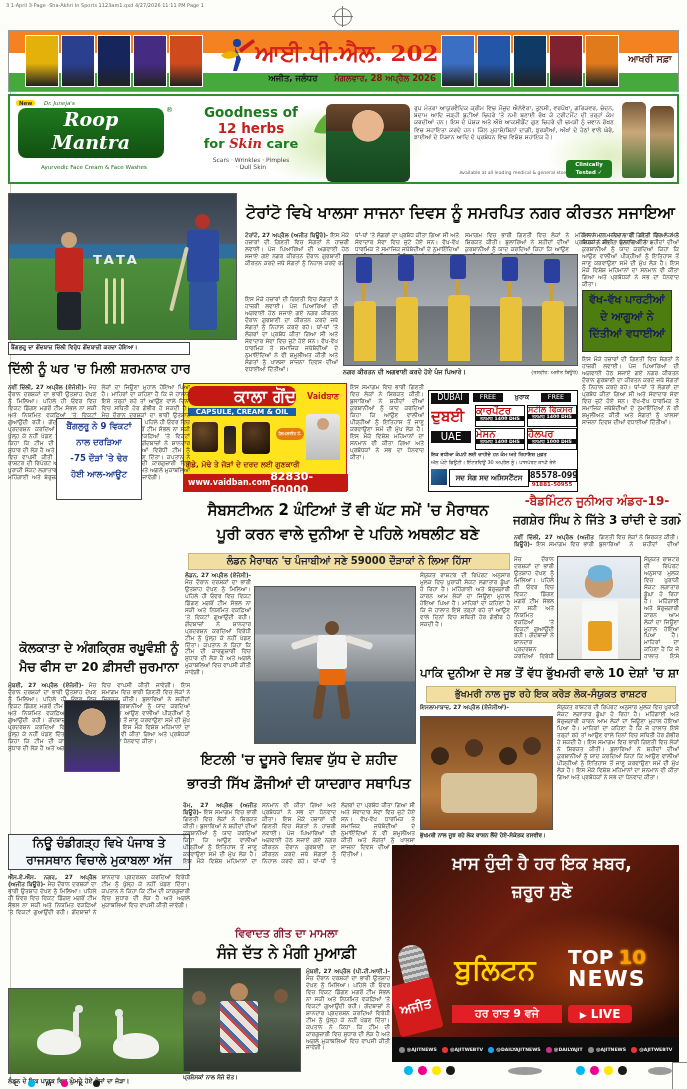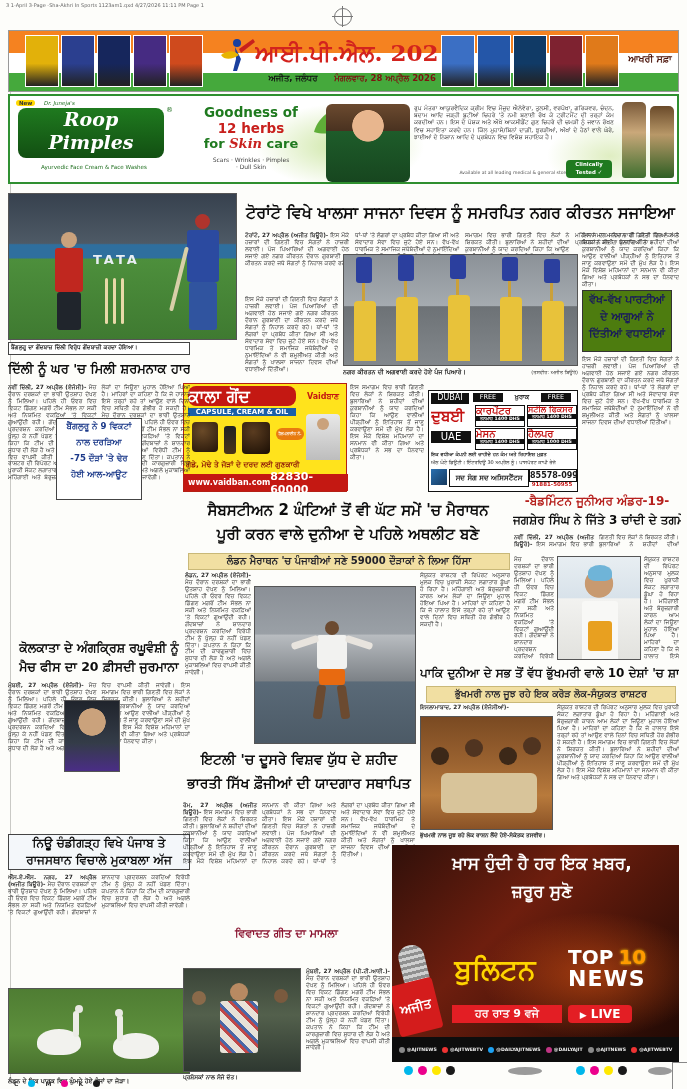--- a/index.html
+++ b/index.html
@@ -71,21 +71,21 @@
     <div class="abs" style="left:614px;top:22px;width:54px;font-size:9.5px;font-weight:bold;color:#4a1208;text-align:center;white-space:nowrap;overflow:hidden;">ਆਖਰੀ ਸਫ਼ਾ</div>
   </div>
 
   <div class="abs" style="left:8px;top:94px;width:671px;height:90px;border:2px solid #2f8f2f;box-sizing:border-box;background:
        radial-gradient(ellipse 120px 60px at 330px 50px, #cfe7a8 0%, rgba(207,231,168,0) 70%),
        radial-gradient(ellipse 90px 50px at 600px 60px, #dfeec2 0%, rgba(223,238,194,0) 70%), #ffffff;">
     <div class="abs" style="left:6px;top:4px;background:#ffd800;border-radius:4px;padding:0 3px;font-size:5.5px;font-weight:bold;color:#333;">New</div>
     <div class="abs" style="left:34px;top:4px;font-size:5.5px;font-style:italic;color:#1f6f1f;">Dr. Juneja's</div>
     <div class="abs ml" style="left:8px;top:12px;width:146px;height:50px;background:linear-gradient(180deg,#1f7a1f,#124f12);border-radius:8px;
           color:#fff;font-family:'DejaVu Serif',serif;font-style:italic;font-weight:bold;font-size:19px;line-height:1.2;text-align:center;">Roop
-Pimples</div>
+Mantra</div>
     <div class="abs" style="left:156px;top:10px;font-size:7px;color:#1f6f1f;">®</div>
     <div class="abs" style="left:4px;top:68px;width:160px;font-size:5.6px;color:#1f6f1f;text-align:center;white-space:nowrap;overflow:hidden;">Ayurvedic Face Cream &amp; Face Washes</div>
     <div class="abs" style="left:176px;top:8px;width:130px;font-size:13.5px;font-weight:bold;color:#1f7a1f;text-align:center;">Goodness of</div>
     <div class="abs" style="left:176px;top:24px;width:130px;font-size:13.5px;font-weight:bold;color:#c8201d;text-align:center;">12 herbs</div>
     <div class="abs" style="left:176px;top:40px;width:130px;font-size:13px;font-weight:bold;color:#1f7a1f;text-align:center;">
       <span>for</span>
       <span style="font-family:'DejaVu Serif',serif;font-style:italic;color:#c8201d;">Skin</span>
       <span>care</span>
     </div>
     <div class="abs ml" style="left:176px;top:60px;width:130px;font-size:6px;color:#444;text-align:center;">Scars · Wrinkles · Pimples
@@ -162,21 +162,21 @@
   </div>
   <div class="abs bodytxt" style="left:582px;top:356px;width:97px;height:136px;">
     <span>ਇਸ ਮੌਕੇ ਹਜ਼ਾਰਾਂ ਦੀ ਗਿਣਤੀ ਵਿਚ ਸੰਗਤਾਂ ਨੇ ਹਾਜ਼ਰੀ ਲਵਾਈ। ਪੰਜ ਪਿਆਰਿਆਂ ਦੀ ਅਗਵਾਈ ਹੇਠ ਸਜਾਏ ਗਏ ਨਗਰ ਕੀਰਤਨ ਦੌਰਾਨ ਗੁਰਬਾਣੀ ਦਾ ਕੀਰਤਨ ਕਰਦੇ ਜਥੇ ਸੰਗਤਾਂ ਨੂੰ ਨਿਹਾਲ ਕਰਦੇ ਰਹੇ। ਥਾਂ-ਥਾਂ 'ਤੇ ਲੰਗਰਾਂ ਦਾ ਪ੍ਰਬੰਧ ਕੀਤਾ ਗਿਆ ਸੀ ਅਤੇ ਸੇਵਾਦਾਰ ਸੇਵਾ ਵਿਚ ਜੁਟੇ ਹੋਏ ਸਨ। ਵੱਖ-ਵੱਖ ਧਾਰਮਿਕ ਤੇ ਸਮਾਜਿਕ ਜਥੇਬੰਦੀਆਂ ਦੇ ਨੁਮਾਇੰਦਿਆਂ ਨੇ ਵੀ ਸ਼ਮੂਲੀਅਤ ਕੀਤੀ ਅਤੇ ਸੰਗਤਾਂ ਨੂੰ ਖਾਲਸਾ ਸਾਜਨਾ ਦਿਵਸ ਦੀਆਂ ਵਧਾਈਆਂ ਦਿੱਤੀਆਂ।</span>
   </div>
 
   <div class="abs bodytxt" style="left:350px;top:384px;width:74px;height:108px;">
     <span>ਇਸ ਸਮਾਗਮ ਵਿਚ ਭਾਰੀ ਗਿਣਤੀ ਵਿਚ ਲੋਕਾਂ ਨੇ ਸ਼ਿਰਕਤ ਕੀਤੀ। ਬੁਲਾਰਿਆਂ ਨੇ ਸ਼ਹੀਦਾਂ ਦੀਆਂ ਕੁਰਬਾਨੀਆਂ ਨੂੰ ਯਾਦ ਕਰਦਿਆਂ ਕਿਹਾ ਕਿ ਆਉਣ ਵਾਲੀਆਂ ਪੀੜ੍ਹੀਆਂ ਨੂੰ ਇਤਿਹਾਸ ਤੋਂ ਜਾਣੂ ਕਰਵਾਉਣਾ ਸਮੇਂ ਦੀ ਮੁੱਖ ਲੋੜ ਹੈ। ਇਸ ਮੌਕੇ ਵਿਸ਼ੇਸ਼ ਮਹਿਮਾਨਾਂ ਦਾ ਸਨਮਾਨ ਵੀ ਕੀਤਾ ਗਿਆ ਅਤੇ ਪ੍ਰਬੰਧਕਾਂ ਨੇ ਸਭ ਦਾ ਧੰਨਵਾਦ ਕੀਤਾ।</span>
   </div>
 
   <div class="abs" style="left:183px;top:383px;width:164px;height:109px;background:#ffe31c;border:1px solid #b52015;box-sizing:border-box;">
-    <div class="abs" style="left:4px;top:2px;width:108px;font-size:17px;font-weight:bold;color:#fff;background:#c41812;border-radius:8px;text-align:left;white-space:nowrap;overflow:hidden;">ਕਾਲਾ ਗੋਂਦ</div>
+    <div class="abs" style="left:4px;top:2px;width:108px;font-size:17px;font-weight:bold;color:#fff;background:#c41812;border-radius:8px;text-align:right;white-space:nowrap;overflow:hidden;">ਕਾਲਾ ਗੋਂਦ</div>
     <div class="abs" style="left:4px;top:24px;width:108px;font-size:7px;font-weight:bold;color:#fff;background:#1a5fa8;text-align:center;white-space:nowrap;overflow:hidden;">CAPSULE, CREAM &amp; OIL</div>
     <div class="abs" style="left:118px;top:8px;width:42px;font-size:8px;font-weight:bold;color:#c41812;text-align:center;white-space:nowrap;overflow:hidden;">Vaidਬਾਣ</div>
     <div class="abs" style="left:8px;top:38px;width:26px;height:30px;background:radial-gradient(circle at 40% 30%,#6a4a28,#241408);border-radius:4px;"></div>
     <div class="abs" style="left:40px;top:42px;width:12px;height:28px;background:linear-gradient(180deg,#222,#4a3418);border-radius:3px;"></div>
     <div class="abs" style="left:58px;top:38px;width:28px;height:32px;background:radial-gradient(circle at 40% 30%,#5a3c20,#1a0e04);border-radius:4px;"></div>
     <div class="abs" style="left:122px;top:30px;width:34px;height:46px;background:linear-gradient(180deg,#e8e8e8,#bdbdbd);border-radius:4px 4px 0 0;">
       <div class="abs" style="left:11px;top:4px;width:12px;height:12px;border-radius:50%;background:#caa27c;"></div>
     </div>
     <div class="abs" style="left:92px;top:44px;width:28px;height:12px;background:#e87b10;border-radius:8px;color:#fff;font-size:4px;font-weight:bold;text-align:center;line-height:12px;white-space:nowrap;overflow:hidden;">ਹੈਲਪਲਾਈਨ ਨੰ.</div>
     <div class="abs" style="left:2px;top:76px;width:160px;font-size:7.5px;font-weight:bold;color:#8a1008;white-space:nowrap;overflow:hidden;">ਗੋਡੇ, ਮੋਢੇ ਤੇ ਜੋੜਾਂ ਦੇ ਦਰਦ ਲਈ ਗੁਣਕਾਰੀ</div>
@@ -321,20 +321,21 @@
 
   <div class="abs hl ml" style="left:183px;top:748px;width:232px;height:50px;font-size:14px;line-height:1.7;">ਇਟਲੀ 'ਚ ਦੂਸਰੇ ਵਿਸ਼ਵ ਯੁੱਧ ਦੇ ਸ਼ਹੀਦ
 ਭਾਰਤੀ ਸਿੱਖ ਫ਼ੌਜੀਆਂ ਦੀ ਯਾਦਗਾਰ ਸਥਾਪਿਤ</div>
   <div class="abs bodytxt cols3" style="left:183px;top:802px;width:232px;height:122px;">
     <b>ਰੋਮ, 27 ਅਪ੍ਰੈਲ (ਅਜੀਤ ਬਿਊਰੋ)-</b>
     <span>ਇਸ ਸਮਾਗਮ ਵਿਚ ਭਾਰੀ ਗਿਣਤੀ ਵਿਚ ਲੋਕਾਂ ਨੇ ਸ਼ਿਰਕਤ ਕੀਤੀ। ਬੁਲਾਰਿਆਂ ਨੇ ਸ਼ਹੀਦਾਂ ਦੀਆਂ ਕੁਰਬਾਨੀਆਂ ਨੂੰ ਯਾਦ ਕਰਦਿਆਂ ਕਿਹਾ ਕਿ ਆਉਣ ਵਾਲੀਆਂ ਪੀੜ੍ਹੀਆਂ ਨੂੰ ਇਤਿਹਾਸ ਤੋਂ ਜਾਣੂ ਕਰਵਾਉਣਾ ਸਮੇਂ ਦੀ ਮੁੱਖ ਲੋੜ ਹੈ। ਇਸ ਮੌਕੇ ਵਿਸ਼ੇਸ਼ ਮਹਿਮਾਨਾਂ ਦਾ ਸਨਮਾਨ ਵੀ ਕੀਤਾ ਗਿਆ ਅਤੇ ਪ੍ਰਬੰਧਕਾਂ ਨੇ ਸਭ ਦਾ ਧੰਨਵਾਦ ਕੀਤਾ।</span>
     <span>ਇਸ ਮੌਕੇ ਹਜ਼ਾਰਾਂ ਦੀ ਗਿਣਤੀ ਵਿਚ ਸੰਗਤਾਂ ਨੇ ਹਾਜ਼ਰੀ ਲਵਾਈ। ਪੰਜ ਪਿਆਰਿਆਂ ਦੀ ਅਗਵਾਈ ਹੇਠ ਸਜਾਏ ਗਏ ਨਗਰ ਕੀਰਤਨ ਦੌਰਾਨ ਗੁਰਬਾਣੀ ਦਾ ਕੀਰਤਨ ਕਰਦੇ ਜਥੇ ਸੰਗਤਾਂ ਨੂੰ ਨਿਹਾਲ ਕਰਦੇ ਰਹੇ। ਥਾਂ-ਥਾਂ 'ਤੇ ਲੰਗਰਾਂ ਦਾ ਪ੍ਰਬੰਧ ਕੀਤਾ ਗਿਆ ਸੀ ਅਤੇ ਸੇਵਾਦਾਰ ਸੇਵਾ ਵਿਚ ਜੁਟੇ ਹੋਏ ਸਨ। ਵੱਖ-ਵੱਖ ਧਾਰਮਿਕ ਤੇ ਸਮਾਜਿਕ ਜਥੇਬੰਦੀਆਂ ਦੇ ਨੁਮਾਇੰਦਿਆਂ ਨੇ ਵੀ ਸ਼ਮੂਲੀਅਤ ਕੀਤੀ ਅਤੇ ਸੰਗਤਾਂ ਨੂੰ ਖਾਲਸਾ ਸਾਜਨਾ ਦਿਵਸ ਦੀਆਂ ਵਧਾਈਆਂ ਦਿੱਤੀਆਂ।</span>
   </div>
 
   <div class="abs kicker" style="left:183px;top:927px;width:207px;font-size:11px;color:#8a1430;white-space:nowrap;">ਵਿਵਾਦਤ ਗੀਤ ਦਾ ਮਾਮਲਾ</div>
+  <div class="abs hl" style="left:183px;top:941px;width:207px;height:24px;font-size:15.5px;line-height:24px;white-space:nowrap;">ਸੰਜੇ ਦੱਤ ਨੇ ਮੰਗੀ ਮੁਆਫ਼ੀ</div>
   <div class="photo" style="left:183px;top:968px;width:118px;height:104px;background:
        linear-gradient(180deg,#3a4438 0%,#53604c 45%,#2e3830 100%);">
     <div class="figure" style="left:46px;top:14px;width:18px;height:18px;border-radius:50%;background:#b88a62;"></div>
     <div class="figure" style="left:36px;top:32px;width:38px;height:52px;background:
          repeating-linear-gradient(45deg,#e8e2d8 0 6px,#c04848 6px 9px,#4868a8 9px 12px);"></div>
     <div class="figure" style="left:8px;top:22px;width:14px;height:14px;border-radius:50%;background:#8a6a4a;"></div>
     <div class="figure" style="left:90px;top:20px;width:14px;height:14px;border-radius:50%;background:#7a5a3e;"></div>
   </div>
   <div class="abs cap" style="left:183px;top:1074px;width:118px;font-size:5.8px;white-space:nowrap;">ਪ੍ਰਸ਼ੰਸਕਾਂ ਨਾਲ ਸੰਜੇ ਦੱਤ।</div>
   <div class="abs bodytxt" style="left:306px;top:968px;width:84px;height:116px;">

